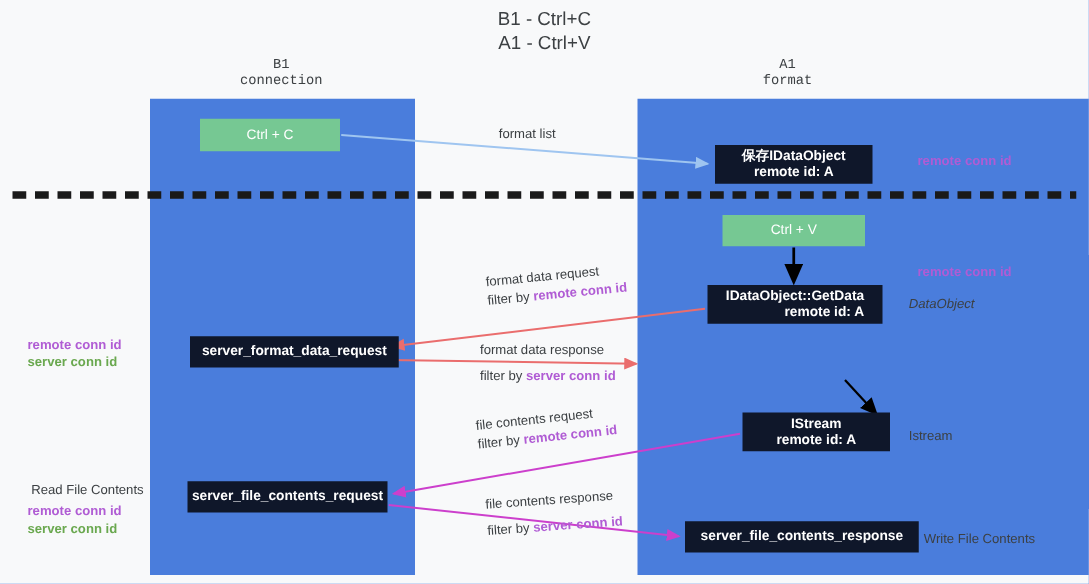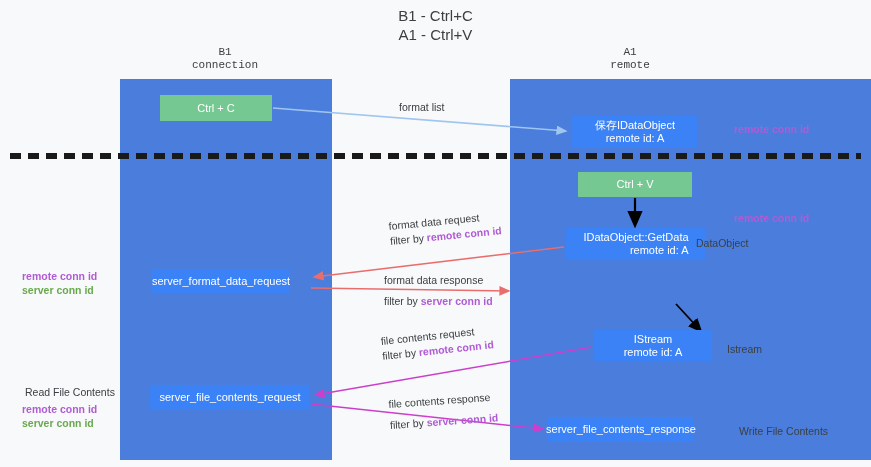--- a/index.html
+++ b/index.html
@@ -37,43 +37,43 @@
   .colhead-a1{left:540px;top:46px;width:180px;}
 
   
   .node{
     position:absolute;box-sizing:border-box;
     display:flex;align-items:center;justify-content:center;
     text-align:center;color:#ffffff;font-size:11px;line-height:13px;
     z-index:5;white-space:pre-line;padding:2px 4px;
   }
   .node.green{background:#76c893;}
-  .node.orange{background:#3b82f6;}
+  .node.orange{background:#0f172a;font-weight:bold;}
 
   .n-ctrlc{left:160px;top:95px;width:112px;height:26px;}
   .n-save{left:572px;top:116px;width:126px;height:31px;}
   .n-ctrlv{left:578px;top:172px;width:114px;height:25px;}
   .n-getdata{left:566px;top:228px;width:140px;height:31px;text-align:right;}
-  .n-sfdreq{left:152px;top:269px;width:138px;height:25px;}
+  .n-sfdreq{left:152px;top:269px;width:167px;height:25px;}
   .n-sfdres{left:514px;top:279px;width:157px;height:25px;}
   .n-istream{left:594px;top:330px;width:118px;height:31px;}
   .n-sfcreq{left:150px;top:385px;width:160px;height:25px;}
-  .n-sfcres{left:548px;top:417px;width:146px;height:25px;}
+  .n-sfcres{left:548px;top:417px;width:187px;height:25px;}
 
   
   .note{position:absolute;font-size:10.5px;line-height:14px;z-index:6;white-space:nowrap;text-align:right;}
   .note.dark{color:#3c4043;}
   .note.purple{color:#b05cd4;font-weight:bold;}
   .note.green{color:#6aa84f;font-weight:bold;}
 
   
   .a-formatlist{left:399px;top:100px;}
   .a-rconn1{left:734px;top:122px;}
   .a-rconn2{left:734px;top:211px;}
-  .a-dataobject{left:696px;top:236px;}
+  .a-dataobject{left:727px;top:236px;font-style:italic;}
   .a-istream-lbl{left:727px;top:342px;}
   .a-write{left:739px;top:424px;}
   .a-read{left:25px;top:385px;}
   .a-left1{left:22px;top:269px;}
   .a-left2{left:22px;top:283px;}
   .a-left3{left:22px;top:402px;}
   .a-left4{left:22px;top:416px;}
 
   
   .rot{
@@ -95,21 +95,21 @@
 
   <div class="lane lane-b1"></div>
   <div class="lane lane-a1"></div>
 
   <div class="title">B1 - Ctrl+C
 A1 - Ctrl+V</div>
 
   <div class="colhead colhead-b1">B1
 connection</div>
   <div class="colhead colhead-a1">A1
-remote</div>
+format</div>
 
   <svg class="layer arrows" viewBox="0 0 871 467">
     <defs>
       <marker id="ah-blue" markerWidth="7" markerHeight="7" refX="6" refY="3" orient="auto">
         <path d="M0,0 L7,3 L0,6 z" fill="#9fc5f0"></path>
       </marker>
       <marker id="ah-red" markerWidth="7" markerHeight="7" refX="6" refY="3" orient="auto">
         <path d="M0,0 L7,3 L0,6 z" fill="#ea6d6d"></path>
       </marker>
       <marker id="ah-magenta" markerWidth="7" markerHeight="7" refX="6" refY="3" orient="auto">

